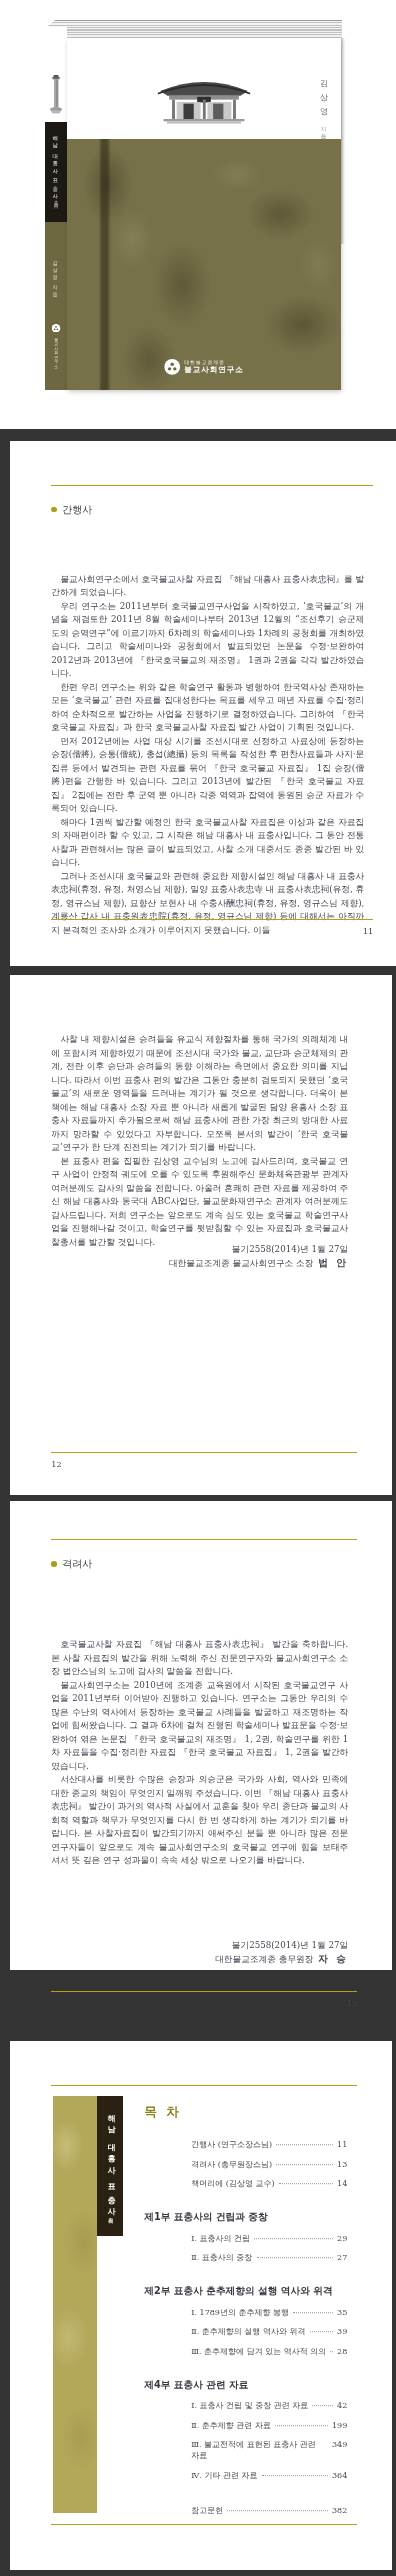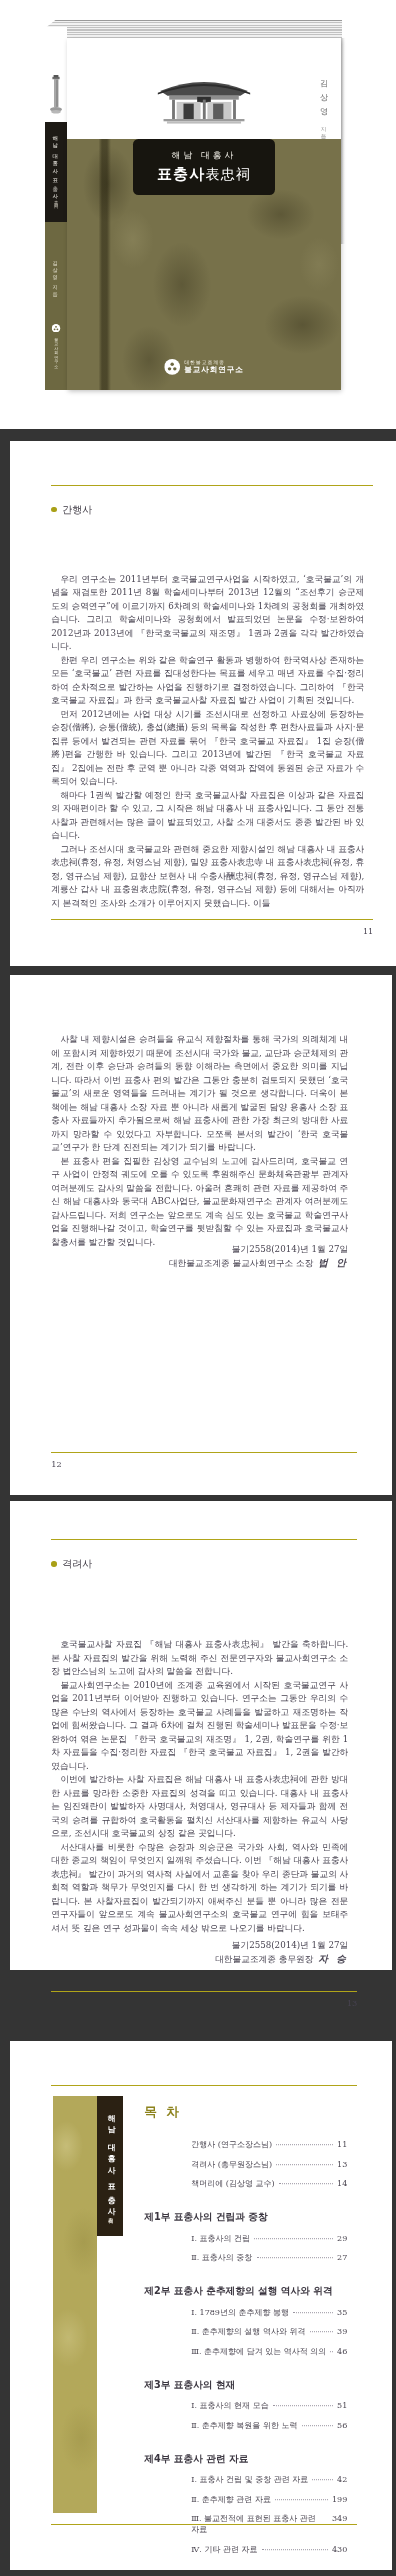--- a/index.html
+++ b/index.html
@@ -67,21 +67,21 @@
   .pgtoc { top:1612px; height:529px; }
 
   .rule { position:absolute; left:41px; right:35px; height:1.2px; background:#b0a419; }
   .sec-head { position:absolute; left:41px; display:flex; align-items:center; gap:5.5px;
     font-family:"DejaVu Sans",sans-serif; font-size:10px; color:#3b3640; }
   .dot { width:5.5px; height:5.5px; border-radius:50%; background:#a9a017; }
   .body { position:absolute; left:41px; right:44px; font-size:8.7px; line-height:13.5px;
     color:#474250; text-align:justify; }
   .body p { margin:0; text-indent:1.05em; }
   .sign { position:absolute; right:44px; text-align:right; font-size:8.7px; color:#474250; line-height:13.3px; }
-  .sign .name { font-size:9.7px; font-weight:bold; letter-spacing:2.4px; margin-left:4.9px;font-style:italic; }
+  .sign .name { font-size:9.7px; font-weight:bold; letter-spacing:2.4px; margin-left:4.9px; }
   .pagenum { position:absolute; font-size:8.2px; color:#474250; }
   .pn-right { right:35px; } .pn-left { left:41px; }
 
   
   .toc-sidebar { position:absolute; left:43px; top:55px; width:44px; height:417px;
     background-color:#b3a85a;
     background-image:
       radial-gradient(24px 36px at 30% 12%, rgba(255,250,210,.25), transparent 70%),
       radial-gradient(30px 49px at 70% 35%, rgba(120,110,40,.22), transparent 70%),
       radial-gradient(28px 42px at 35% 58%, rgba(255,250,210,.20), transparent 70%),
@@ -153,24 +153,20 @@
             <rect x="91" y="56" width="42" height="30" fill="#c9c9c9"></rect>
             <rect x="49" y="59" width="18" height="27" fill="#3c3c3c"></rect>
             <rect x="101" y="59" width="18" height="27" fill="#5c5c5c"></rect>
             <rect x="14" y="86" width="142" height="4" fill="#9b9b9b"></rect>
             <rect x="20" y="90" width="130" height="4" fill="#bdbdbd"></rect>
           </svg>
         </div>
         <span class="vtext cover-author"><span>김상영</span> <span class="jieum">지음</span></span>
       </div>
       <div class="cover-olive"></div>
-      <div class="title-box">
-        <div class="box-sub">해남 대흥사</div>
-        <div class="box-main"><span>표충사</span><span class="hanja">表忠祠</span></div>
-      </div>
       <div class="cover-logo">
         <svg width="15.8" height="15.8" viewBox="0 0 24 24">
           <circle cx="12" cy="12" r="12" fill="#ffffff"></circle>
           <circle cx="12" cy="8" r="2.6" fill="#6d6841"></circle>
           <circle cx="8" cy="15" r="2.6" fill="#6d6841"></circle>
           <circle cx="16" cy="15" r="2.6" fill="#6d6841"></circle>
         </svg>
         <div class="logo-lines">
           <span class="logo-line1">대한불교조계종</span>
           <span class="logo-line2">불교사회연구소</span>
@@ -181,20 +177,21 @@
 
   <section class="scan-panel">
 
     <article class="page pg11">
       <div class="rule" style="top:44px"></div>
       <div class="sec-head" style="top:62px">
         <span class="dot"></span>
         <span>간행사</span>
       </div>
       <div class="body" style="top:132px">
+        <p>불교사회연구소에서 호국불교사찰 자료집 『해남 대흥사 표충사表忠祠』를 발간하게 되었습니다.</p>
         <p>우리 연구소는 2011년부터 호국불교연구사업을 시작하였고, ‘호국불교’의 개념을 재검토한 2011년 8월 학술세미나부터 2013년 12월의 “조선후기 승군제도의 승역연구”에 이르기까지 6차례의 학술세미나와 1차례의 공청회를 개최하였습니다. 그리고 학술세미나와 공청회에서 발표되었던 논문을 수정·보완하여 2012년과 2013년에 『한국호국불교의 재조명』 1권과 2권을 각각 발간하였습니다.</p>
         <p>한편 우리 연구소는 위와 같은 학술연구 활동과 병행하여 한국역사상 존재하는 모든 ‘호국불교’ 관련 자료를 집대성한다는 목표를 세우고 매년 자료를 수집·정리하여 순차적으로 발간하는 사업을 진행하기로 결정하였습니다. 그리하여 『한국 호국불교 자료집』과 한국 호국불교사찰 자료집 발간 사업이 기획된 것입니다.</p>
         <p>먼저 2012년에는 사업 대상 시기를 조선시대로 선정하고 사료상에 등장하는 승장(僧將), 승통(僧統), 총섭(總攝) 등의 목록을 작성한 후 편찬사료들과 사지·문집류 등에서 발견되는 관련 자료를 묶어 『한국 호국불교 자료집』 1집 승장(僧將)편을 간행한 바 있습니다. 그리고 2013년에 발간된 『한국 호국불교 자료집』 2집에는 전란 후 군역 뿐 아니라 각종 역역과 잡역에 동원된 승군 자료가 수록되어 있습니다.</p>
         <p>해마다 1권씩 발간할 예정인 한국 호국불교사찰 자료집은 이상과 같은 자료집의 자매편이라 할 수 있고, 그 시작은 해남 대흥사 내 표충사입니다. 그 동안 전통사찰과 관련해서는 많은 글이 발표되었고, 사찰 소개 대중서도 종종 발간된 바 있습니다.</p>
         <p>그러나 조선시대 호국불교와 관련해 중요한 제향시설인 해남 대흥사 내 표충사表忠祠(휴정, 유정, 처영스님 제향), 밀양 표충사表忠寺 내 표충사表忠祠(유정, 휴정, 영규스님 제향), 묘향산 보현사 내 수충사酬忠祠(휴정, 유정, 영규스님 제향), 계룡산 갑사 내 표충원表忠院(휴정, 유정, 영규스님 제향) 등에 대해서는 아직까지 본격적인 조사와 소개가 이루어지지 못했습니다. 이들</p>
       </div>
       <div class="rule" style="top:478px"></div>
       <div class="pagenum pn-right" style="top:485px">11</div>
     </article>
 
@@ -213,21 +210,20 @@
 
     <article class="page pg13">
       <div class="rule" style="top:38px"></div>
       <div class="sec-head" style="top:56px">
         <span class="dot"></span>
         <span>격려사</span>
       </div>
       <div class="body" style="top:137px">
         <p>호국불교사찰 자료집 『해남 대흥사 표충사表忠祠』 발간을 축하합니다. 본 사찰 자료집의 발간을 위해 노력해 주신 전문연구자와 불교사회연구소 소장 법안스님의 노고에 감사의 말씀을 전합니다.</p>
         <p>불교사회연구소는 2010년에 조계종 교육원에서 시작된 호국불교연구 사업을 2011년부터 이어받아 진행하고 있습니다. 연구소는 그동안 우리의 수많은 수난의 역사에서 등장하는 호국불교 사례들을 발굴하고 재조명하는 작업에 힘써왔습니다. 그 결과 6차에 걸쳐 진행된 학술세미나 발표문을 수정·보완하여 엮은 논문집 『한국 호국불교의 재조명』 1, 2권, 학술연구를 위한 1차 자료들을 수집·정리한 자료집 『한국 호국불교 자료집』 1, 2권을 발간하였습니다.</p>
-        <p>이번에 발간하는 사찰 자료집은 해남 대흥사 내 표충사表忠祠에 관한 방대한 사료를 망라한 소중한 자료집의 성격을 띠고 있습니다. 대흥사 내 표충사는 임진왜란이 발발하자 사명대사, 처영대사, 영규대사 등 제자들과 함께 전국의 승려를 규합하여 호국활동을 펼치신 서산대사를 제향하는 유교식 사당으로, 조선시대 호국불교의 상징 같은 곳입니다.</p>
         <p>서산대사를 비롯한 수많은 승장과 의승군은 국가와 사회, 역사와 민족에 대한 종교의 책임이 무엇인지 일깨워 주셨습니다. 이번 『해남 대흥사 표충사表忠祠』 발간이 과거의 역사적 사실에서 교훈을 찾아 우리 종단과 불교의 사회적 역할과 책무가 무엇인지를 다시 한 번 생각하게 하는 계기가 되기를 바랍니다. 본 사찰자료집이 발간되기까지 애써주신 분들 뿐 아니라 많은 전문 연구자들이 앞으로도 계속 불교사회연구소의 호국불교 연구에 힘을 보태주셔서 뜻 깊은 연구 성과물이 속속 세상 밖으로 나오기를 바랍니다.</p>
       </div>
       <div class="sign" style="top:438px">
         <div>불기2558(2014)년 1월 27일</div>
         <div><span>대한불교조계종 총무원장</span><span class="name">자 승</span></div>
       </div>
       <div class="rule" style="top:490px"></div>
       <div class="pagenum pn-right" style="top:497px">13</div>
     </article>
 
@@ -278,37 +274,24 @@
             <span class="pg">35</span>
           </div>
           <div class="toc-row">
             <span>Ⅱ. 춘추제향의 설행 역사와 위격</span>
             <span class="leader"></span>
             <span class="pg">39</span>
           </div>
           <div class="toc-row">
             <span>Ⅲ. 춘추제향에 담겨 있는 역사적 의의</span>
             <span class="leader"></span>
-            <span class="pg">46</span>
-          </div>
-        </div>
-
-        <div class="toc-section">
-          <h2 class="toc-sec-head">제3부  표충사의 현재</h2>
-          <div class="toc-row">
-            <span>Ⅰ. 표충사의 현재 모습</span>
-            <span class="leader"></span>
-            <span class="pg">51</span>
-          </div>
-          <div class="toc-row">
-            <span>Ⅱ. 춘추제향 복원을 위한 노력</span>
-            <span class="leader"></span>
-            <span class="pg">56</span>
-          </div>
-        </div>
+            <span class="pg">28</span>
+          </div>
+        </div>
+
 
         <div class="toc-section">
           <h2 class="toc-sec-head">제4부  표충사 관련 자료</h2>
           <div class="toc-row">
             <span>Ⅰ. 표충사 건립 및 중창 관련 자료</span>
             <span class="leader"></span>
             <span class="pg">42</span>
           </div>
           <div class="toc-row">
             <span>Ⅱ. 춘추제향 관련 자료</span>
@@ -316,21 +299,21 @@
             <span class="pg">199</span>
           </div>
           <div class="toc-row">
             <span>Ⅲ. 불교전적에 표현된 표충사 관련 자료</span>
             <span class="leader"></span>
             <span class="pg">349</span>
           </div>
           <div class="toc-row">
             <span>Ⅳ. 기타 관련 자료</span>
             <span class="leader"></span>
-            <span class="pg">430</span>
+            <span class="pg">364</span>
           </div>
         </div>
 
         <div class="toc-row toc-back">
           <span>참고문헌</span>
           <span class="leader"></span>
           <span class="pg">382</span>
         </div>
       </div>
       <div class="rule" style="top:483px"></div>

